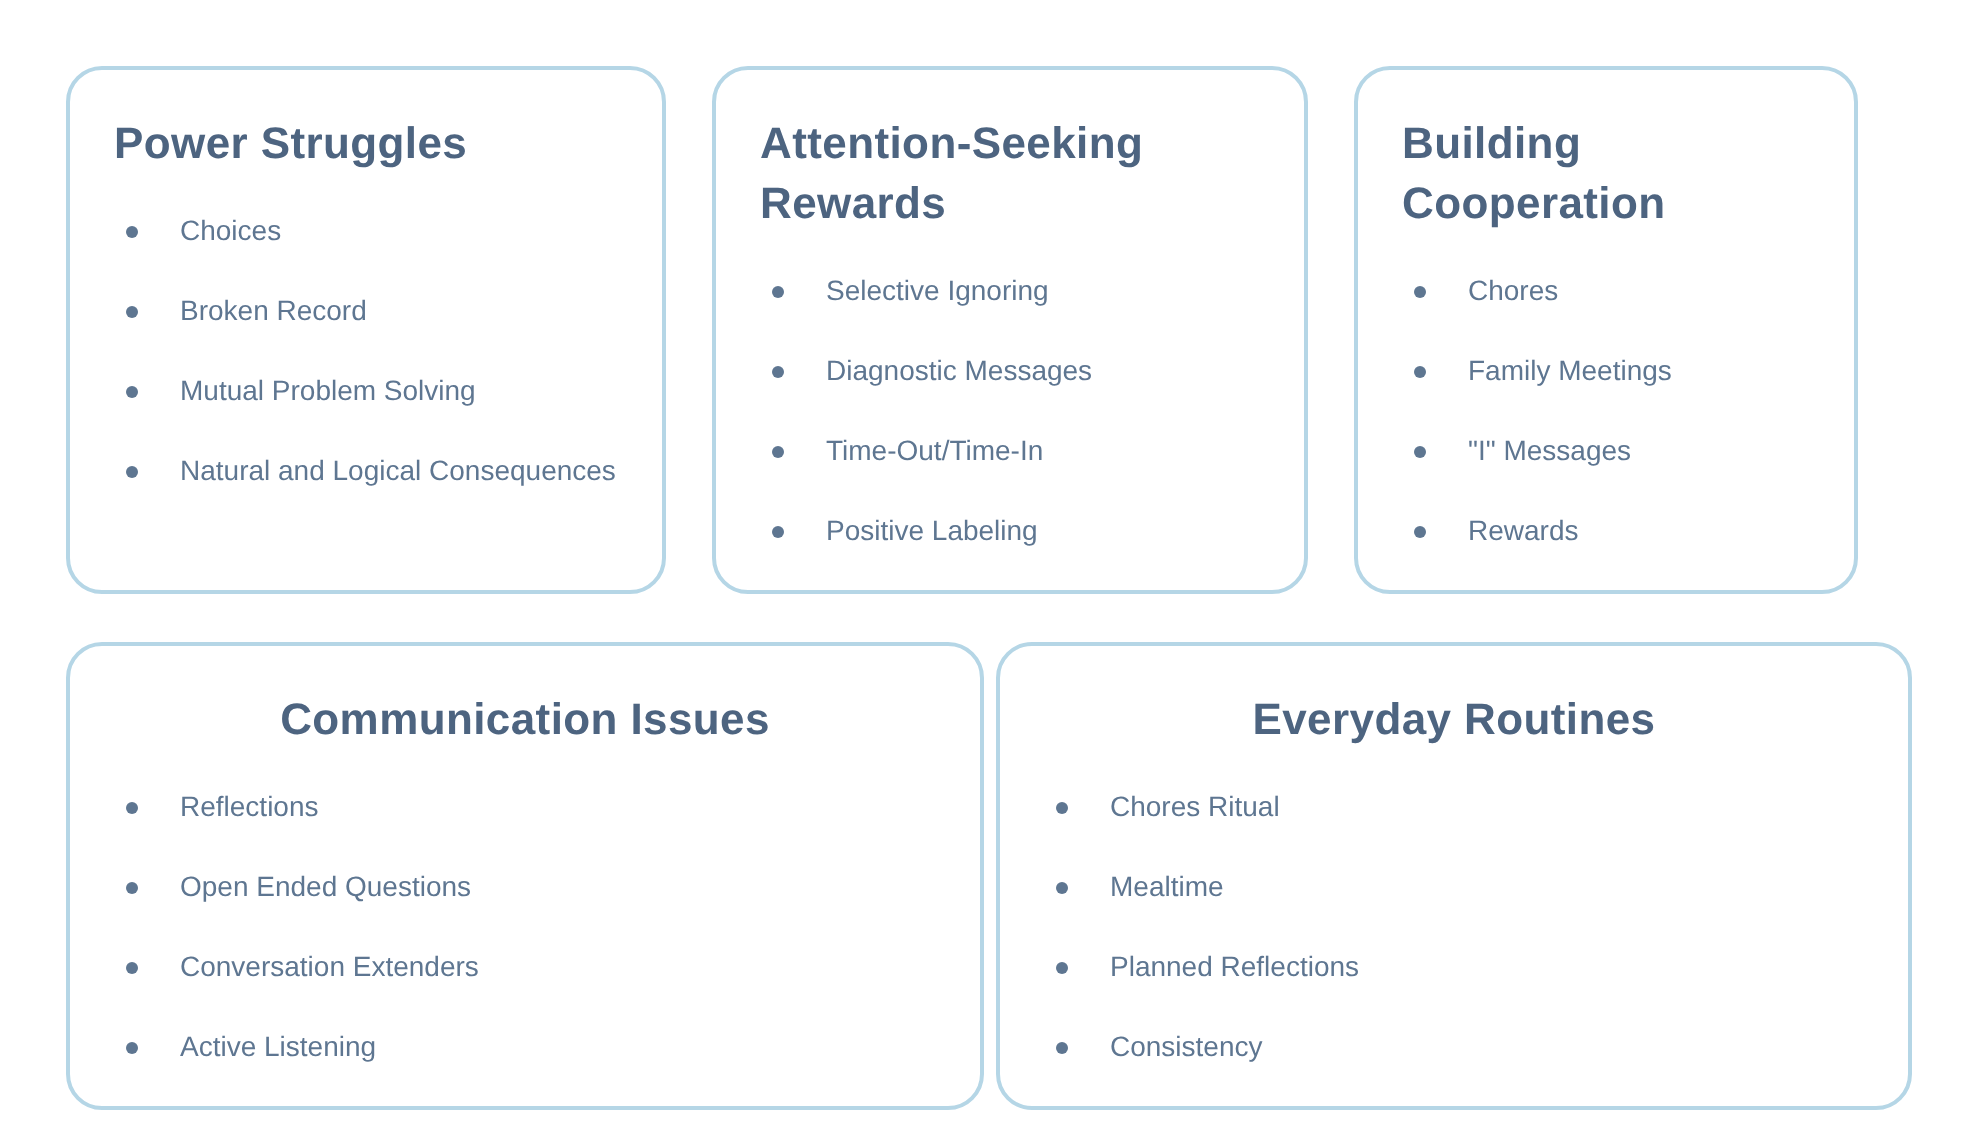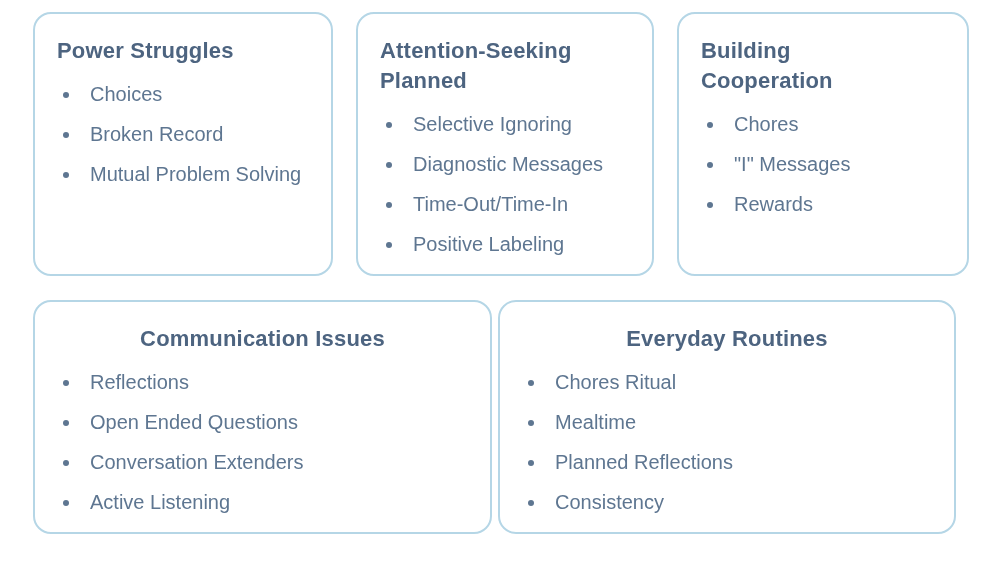--- a/index.html
+++ b/index.html
@@ -12,38 +12,38 @@
     position: relative;
     width: 987px;
     height: 564px;
     background: var(--page-bg, #ffffff);
     overflow: hidden;
   }
   .row {
     display: flex;
     margin-left: 33px;
   }
-  .row-top { padding-top: 12px; }
+  .row-top { padding-top: 33px; }
   .row-top .card + .card { margin-left: 23px; }
   .row-bottom { margin-top: 24px; text-align: center; }
   .row-bottom .card + .card { margin-left: 6px; }
 
   .card {
     box-sizing: border-box;
     border: 2px solid var(--border-color, #b5d6e6);
     border-radius: 18px;
     background: var(--card-bg, #ffffff);
     padding: 22px 22px 20px 22px;
   }
   .row-top .card { height: 264px; }
   .row-bottom .card { height: 234px; }
 
   .w1 { width: 300px; }
   .w2 { width: 298px; }
-  .w3 { width: 292px; }
+  .w3 { width: 252px; }
   .w4 { width: 459px; }
   .w5 { width: 458px; }
 
   .card-title {
     margin: 0 0 12px 0;
     font-size: 22px;
     font-weight: 700;
     line-height: 30px;
     letter-spacing: 0.2px;
     color: var(--title-color, #4d6480);
@@ -64,21 +64,21 @@
   .dot {
     flex: 0 0 auto;
     width: 6px;
     height: 6px;
     border-radius: 50%;
     background: var(--text-color, #5e7691);
     margin: 14px 0 0 6px;
   }
   .item-text {
     margin-left: 21px;
-    font-size: 20px;
+    font-size: 14px;
     line-height: 33px;
     color: var(--text-color, #5e7691);
   }
 </style>
 </head>
 <body>
 
 <div class="canvas">
 
   <div class="row row-top">
@@ -91,25 +91,29 @@
           <span class="item-text">Choices</span>
         </li>
         <li class="card-item">
           <span class="dot"></span>
           <span class="item-text">Broken Record</span>
         </li>
         <li class="card-item">
           <span class="dot"></span>
           <span class="item-text">Mutual Problem Solving</span>
         </li>
+        <li class="card-item">
+          <span class="dot"></span>
+          <span class="item-text">Natural and Logical Consequences</span>
+        </li>
       </ul>
     </section>
 
     <section class="card w2">
-      <h2 class="card-title">Attention-Seeking Planned</h2>
+      <h2 class="card-title">Attention-Seeking Rewards</h2>
       <ul class="card-list">
         <li class="card-item">
           <span class="dot"></span>
           <span class="item-text">Selective Ignoring</span>
         </li>
         <li class="card-item">
           <span class="dot"></span>
           <span class="item-text">Diagnostic Messages</span>
         </li>
         <li class="card-item">
@@ -125,20 +129,24 @@
 
     <section class="card w3">
       <h2 class="card-title title-narrow">Building Cooperation</h2>
       <ul class="card-list">
         <li class="card-item">
           <span class="dot"></span>
           <span class="item-text">Chores</span>
         </li>
         <li class="card-item">
           <span class="dot"></span>
+          <span class="item-text">Family Meetings</span>
+        </li>
+        <li class="card-item">
+          <span class="dot"></span>
           <span class="item-text">"I" Messages</span>
         </li>
         <li class="card-item">
           <span class="dot"></span>
           <span class="item-text">Rewards</span>
         </li>
       </ul>
     </section>
 
   </div>

